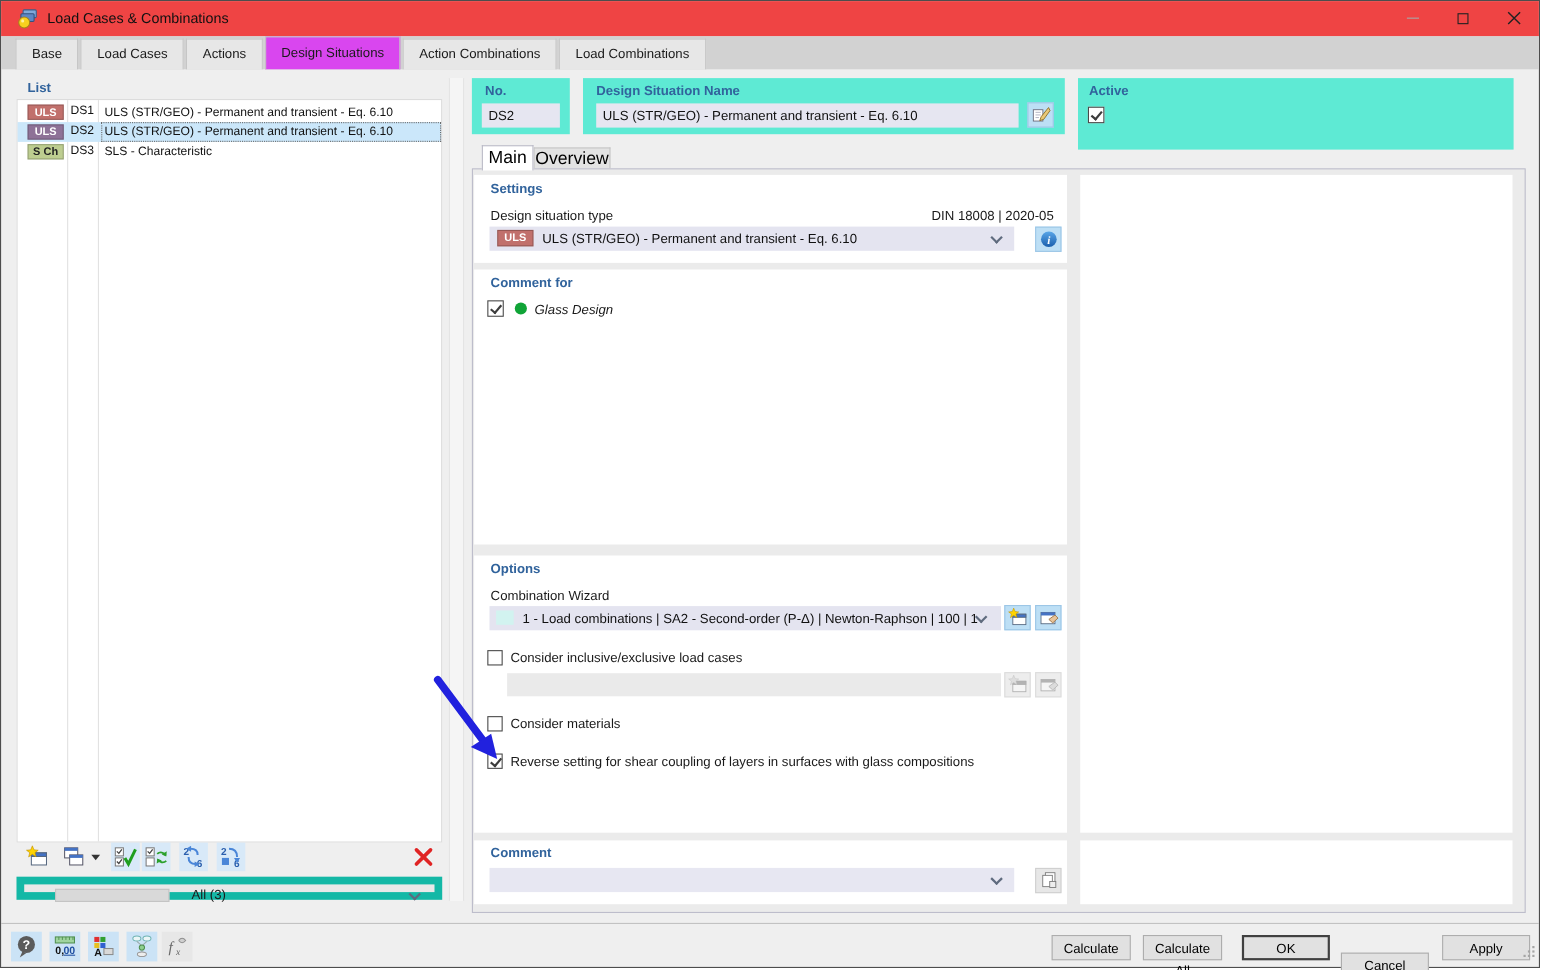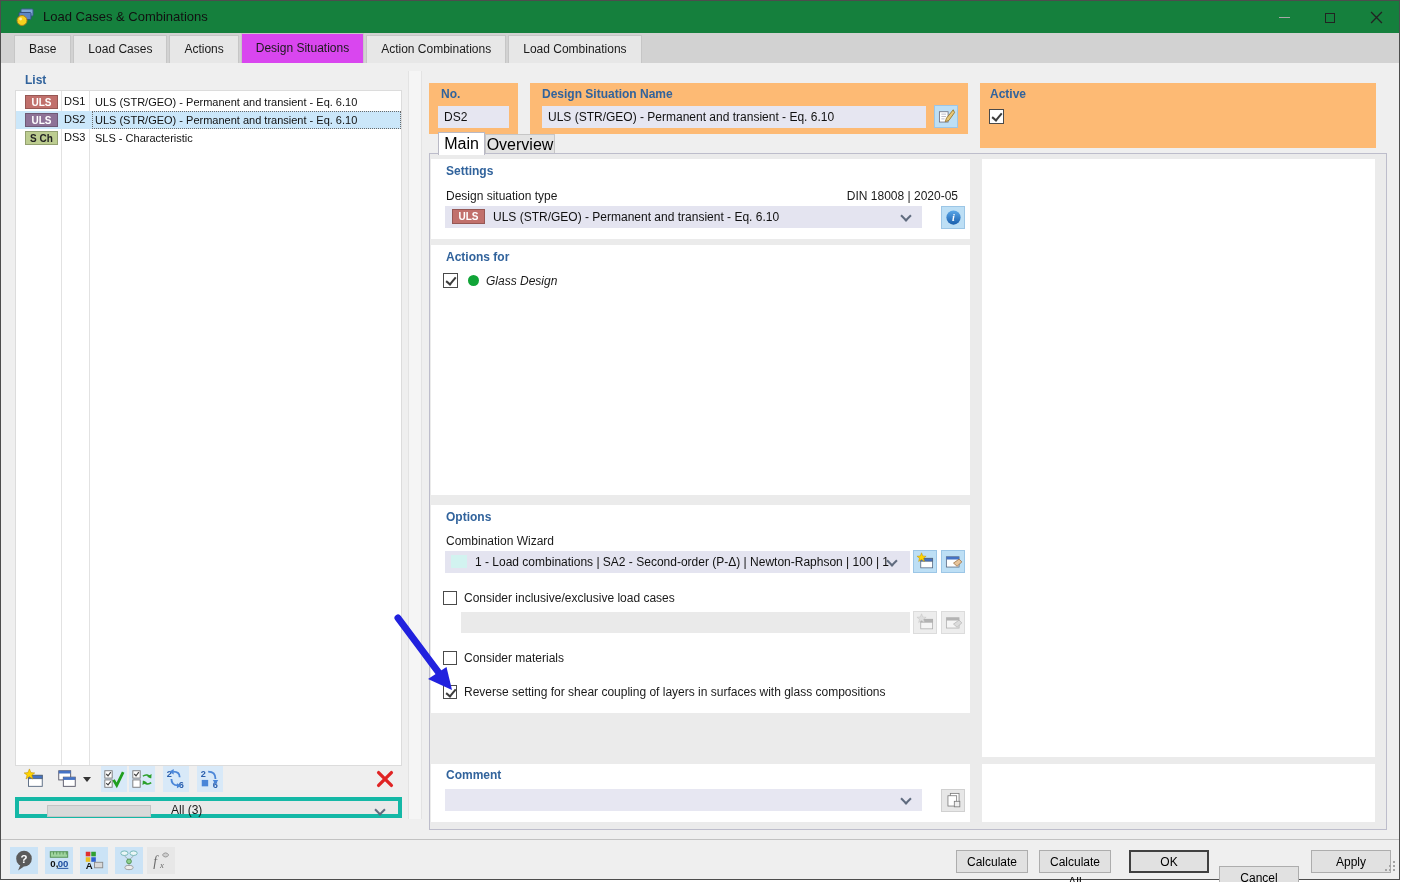--- a/index.html
+++ b/index.html
@@ -1,21 +1,21 @@
 <!DOCTYPE html>
 <html><head>
 <meta charset="utf-8">
 <style>
   html,body{margin:0;padding:0;width:1402px;height:882px;overflow:hidden;background:#fff;
     font-family:"Liberation Sans",sans-serif;-webkit-font-smoothing:antialiased;}
   *{box-sizing:border-box;}
   .win{position:absolute;left:0;top:0;width:1400px;height:880px;border:1px solid #4d4d4d;background:#efefef;}
   .abs{position:absolute;}
   
-  .titlebar{position:absolute;left:0;top:0;width:100%;height:32px;background:#15803d;}
+  .titlebar{position:absolute;left:0;top:0;width:100%;height:32px;background:#ef4444;}
   .title-icon{position:absolute;left:14px;top:6px;width:20px;height:20px;}
   .title-text{position:absolute;left:42px;top:8px;font-size:13px;color:#111;}
   .wctl{position:absolute;top:0;width:46px;height:31px;text-align:center;line-height:31px;cursor:default;}
   .wctl.min{right:92px;}.wctl.max{right:46px;}.wctl.close{right:0;}
   .dash{display:inline-block;width:11px;height:0;border-top:1px solid #a8a8a8;vertical-align:middle;}
   .sqr{display:inline-block;width:10px;height:10px;border:1px solid #222;vertical-align:middle;}
   
   .tabstrip{position:absolute;left:0;top:32px;width:100%;height:30px;background:#d2d2d2;display:flex;align-items:flex-end;padding-left:13px;}
   .tab{height:28px;line-height:27px;padding:0 14px;background:#e7e7e7;border:1px solid #c6c6c6;border-bottom:none;margin-right:2px;font-size:12px;color:#1a1a1a;white-space:nowrap;}
   .tab.active{height:30px;line-height:29px;background:#d946ef;}
@@ -30,26 +30,26 @@
   .lrow .badge{position:absolute;left:9px;top:2px;width:33px;height:14px;border:1px solid rgba(0,0,0,.22);
     font-size:10px;font-weight:bold;text-align:center;line-height:13px;}
   .lrow .no{position:absolute;left:48px;top:2px;}
   .lrow .nm{position:absolute;left:76px;top:0px;right:0;height:18px;line-height:18px;padding-left:3px;}
   .lrow.sel .nm{outline:1px dotted #6a6a6a;outline-offset:-1px;}
   
   .tbtn{position:absolute;top:765px;width:26px;height:26px;padding:1px;}
   .tbtn.blue{background:#d8e9f8;}
   .tbtn svg{width:22px;height:22px;display:block;margin:1px auto;}
   .drop-arr{position:absolute;left:82px;top:776px;width:0;height:0;border-left:4px solid transparent;border-right:4px solid transparent;border-top:5px solid #333;}
-  .filter{position:absolute;left:14px;top:796px;width:387px;height:21px;background:#e9e9e9;border:4px solid #14b8a6;}
+  .filter{position:absolute;left:14px;top:796px;width:387px;height:21px;background:#e9e9e9;border:7px solid #14b8a6;}
   .swatch{position:absolute;left:28px;top:4px;width:104px;height:12px;background:#d9d9d9;border:1px solid #c4c4c4;}
   
   .split{position:absolute;left:407px;top:70px;width:14px;height:748px;background:#f5f5f5;border-left:1px solid #e3e3e3;border-right:1px solid #e3e3e3;}
   
-  .wbox{position:absolute;background:#fdba74;margin-top:12px;}
+  .wbox{position:absolute;background:#5eead4;}
   .field{position:absolute;background:#e6e6f1;font-size:12px;color:#111;line-height:22px;padding-left:6px;white-space:nowrap;overflow:hidden;}
   .iconbtn{position:absolute;width:24px;height:23px;background:#bddff5;border:1px solid #9cc6e6;padding:1px;}
   .iconbtn svg{width:19px;height:19px;display:block;margin:0 auto;}
   .iconbtn.gray{background:#e7e7e7;border-color:#d0d0d0;}
   .iconbtn.dis svg{filter:grayscale(1);opacity:.45;}
   .iconbtn.dis{background:#ededed;border-color:#dcdcdc;}
   
   .subtab{position:absolute;font-size:16px;text-align:center;}
   .subtab.active{left:437px;top:131px;width:47px;height:23px;line-height:22px;background:#fff;border:1px solid #b9b9c5;border-bottom:none;z-index:3;}
   .subtab.idle{left:484px;top:133px;width:70px;height:19px;line-height:19px;background:#e3e3e3;border:1px solid #c6c6c6;border-bottom:none;}
@@ -243,27 +243,27 @@
               </linearGradient>
             </defs>
             <circle cx="12" cy="12" r="9" fill="url(#gi)"></circle>
             <text x="12" y="17" text-anchor="middle" font-family="Liberation Serif,serif" font-weight="bold" font-style="italic" font-size="13" fill="#fff">i</text>
           </svg>
 
       </span>
     </div>
 
     <div class="panel" style="left:1px;top:91px;width:539px;height:250px;">
-      <span class="abs sech" style="left:15px;top:5px;">Actions for</span>
+      <span class="abs sech" style="left:15px;top:5px;">Comment for</span>
       <span class="cb on" style="left:12px;top:28px;"></span>
       <span class="dot" style="left: 37px; top: 30px; background: rgb(16, 164, 55);"></span>
       <span class="abs lbl" style="left:55px;top:29px;font-style:italic;">Glass Design</span>
     </div>
 
-    <div class="panel" style="left:1px;top:351px;width:539px;height:208px;text-align:right;">
+    <div class="panel" style="left:1px;top:351px;width:539px;height:252px;text-align:right;">
       <span class="abs sech" style="left:15px;top:5px;">Options</span>
       <span class="abs lbl" style="left:15px;top:29px;">Combination Wizard</span>
       <div class="dd" style="left:14px;top:46px;width:465px;">
         <span class="abs" style="left: 6px; top: 4px; width: 16px; height: 13px; background: rgb(210, 243, 240);"></span>
         <span class="txt" style="left:30px;">1 - Load combinations | SA2 - Second-order (P-Δ) | Newton-Raphson | 100 | 1</span>
         <span class="chev" style="right:14px;top:6px;"></span>
       </div>
       <span class="iconbtn" style="left:482px;top:45px;">
         <svg viewBox="0 0 24 24">
             <rect x="6" y="8" width="15" height="12" fill="#fff" stroke="#55677f"></rect>

